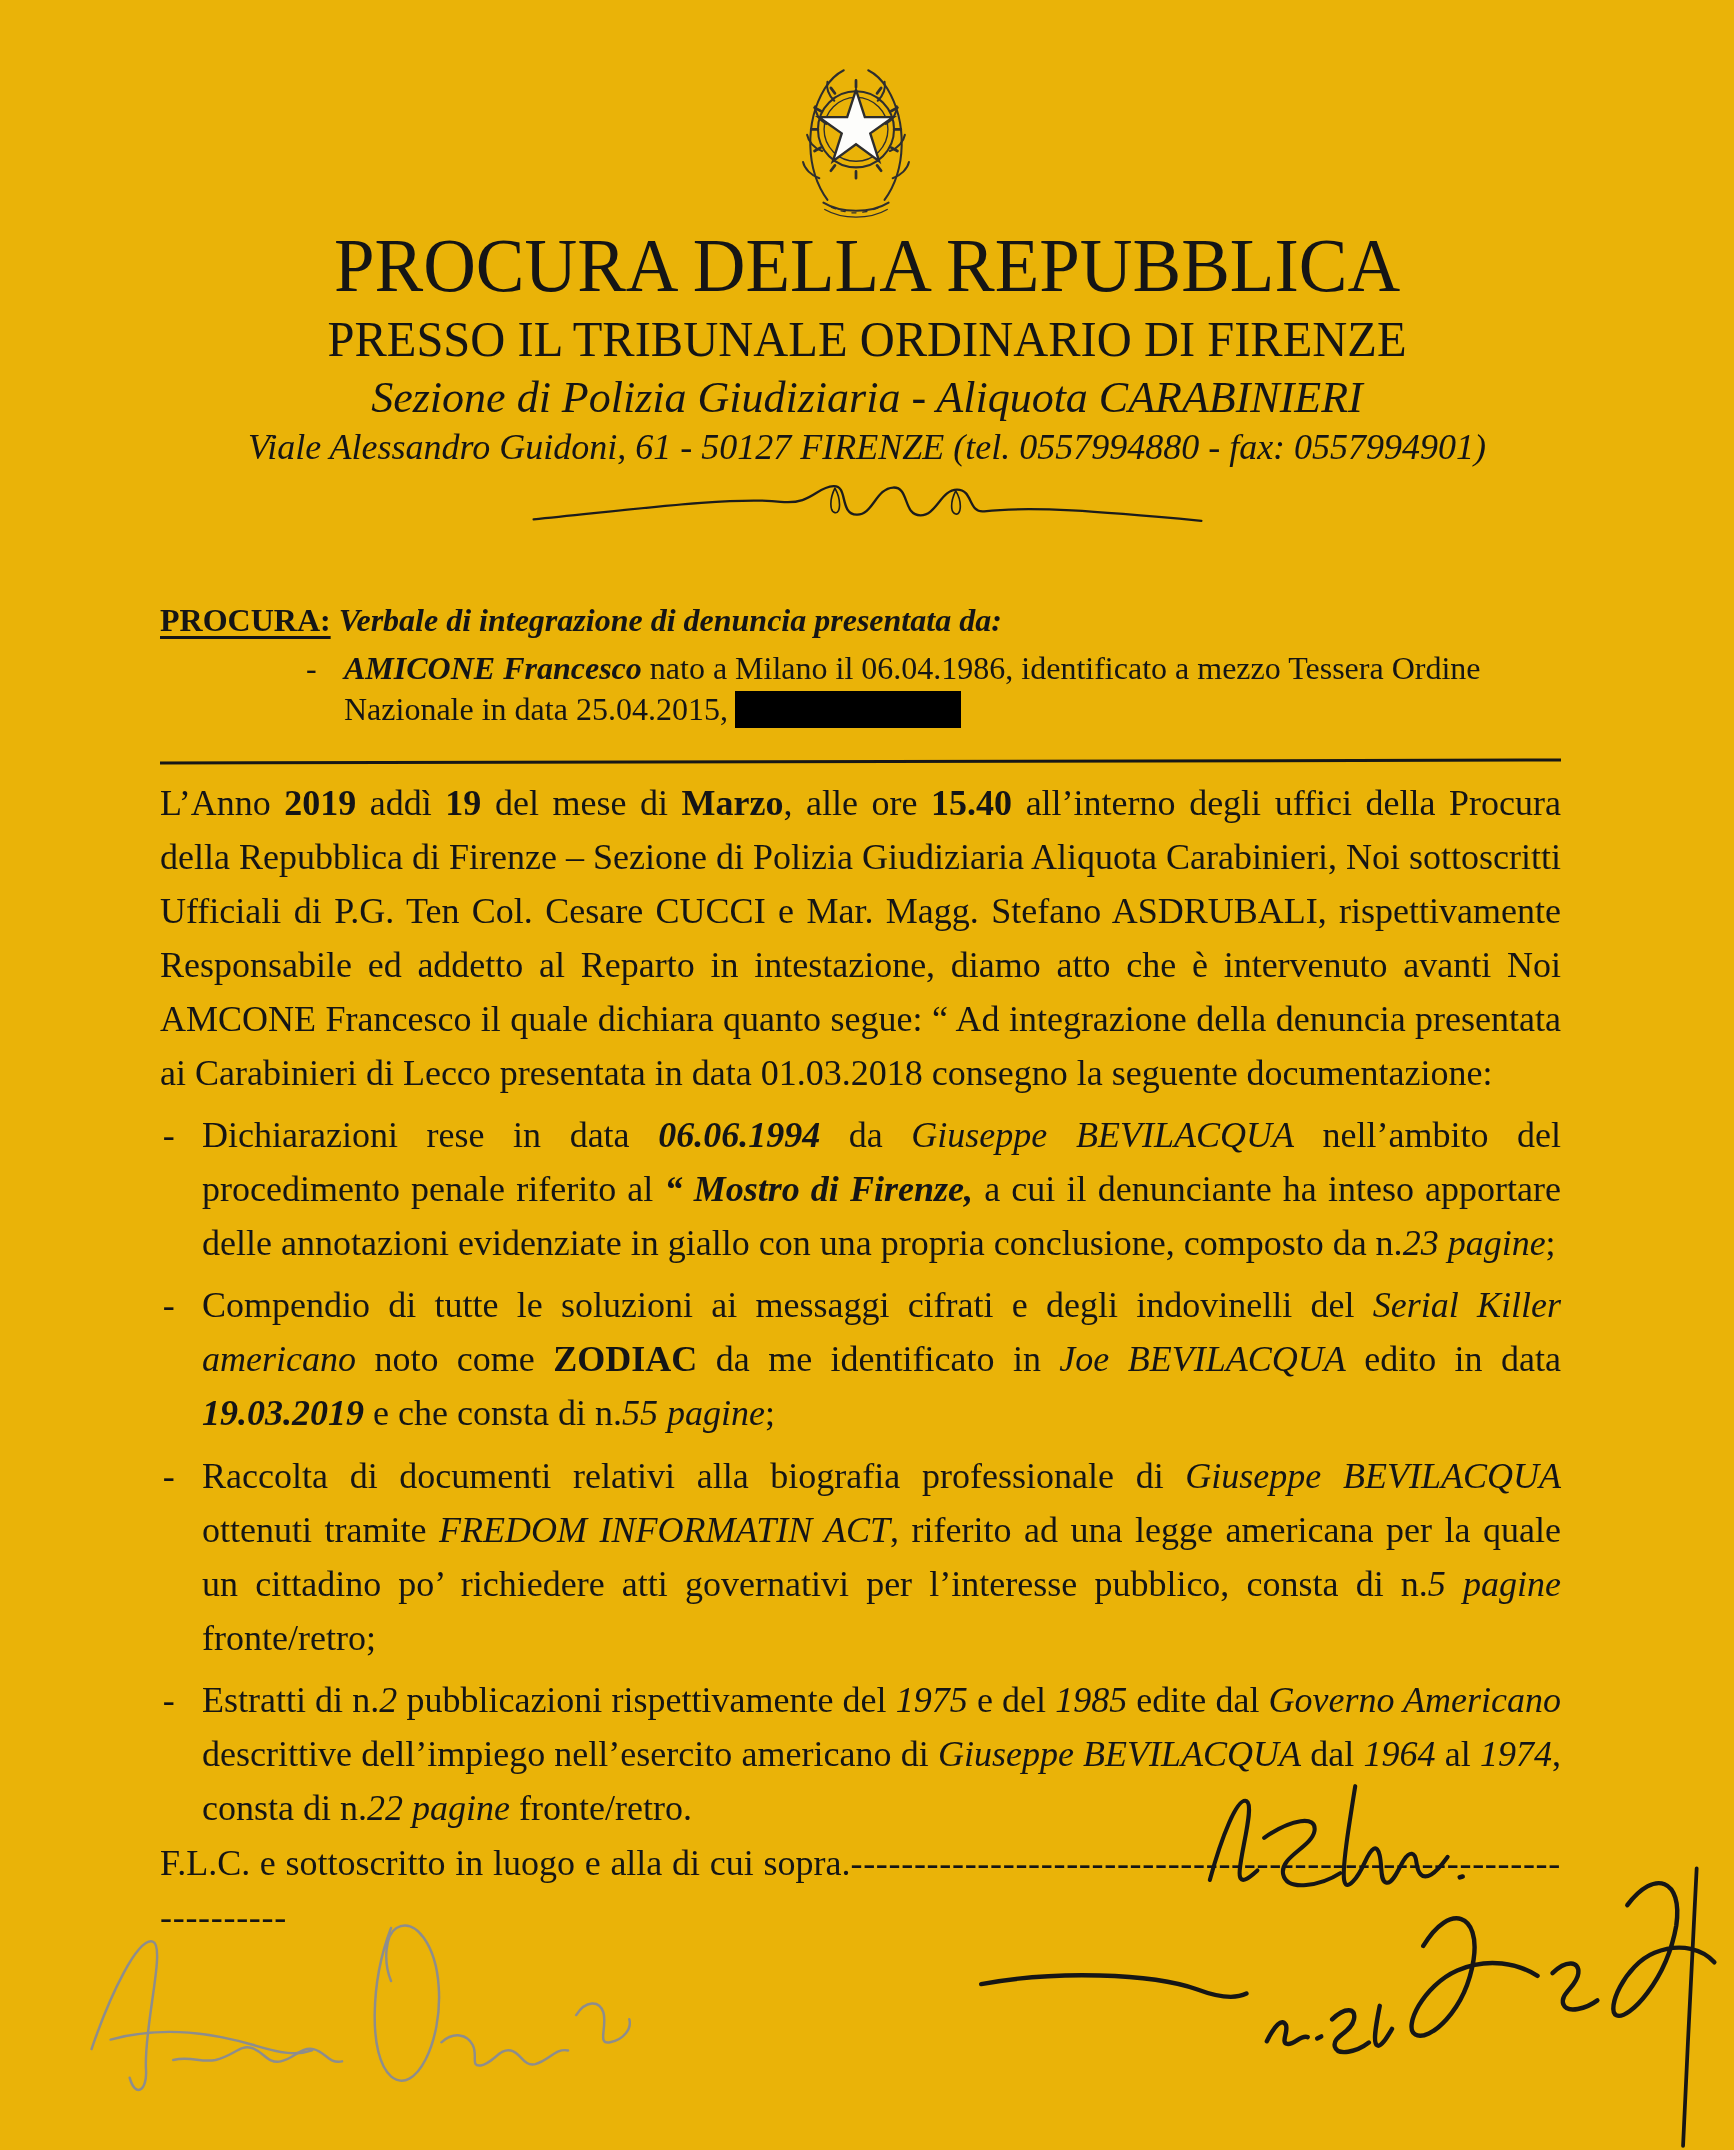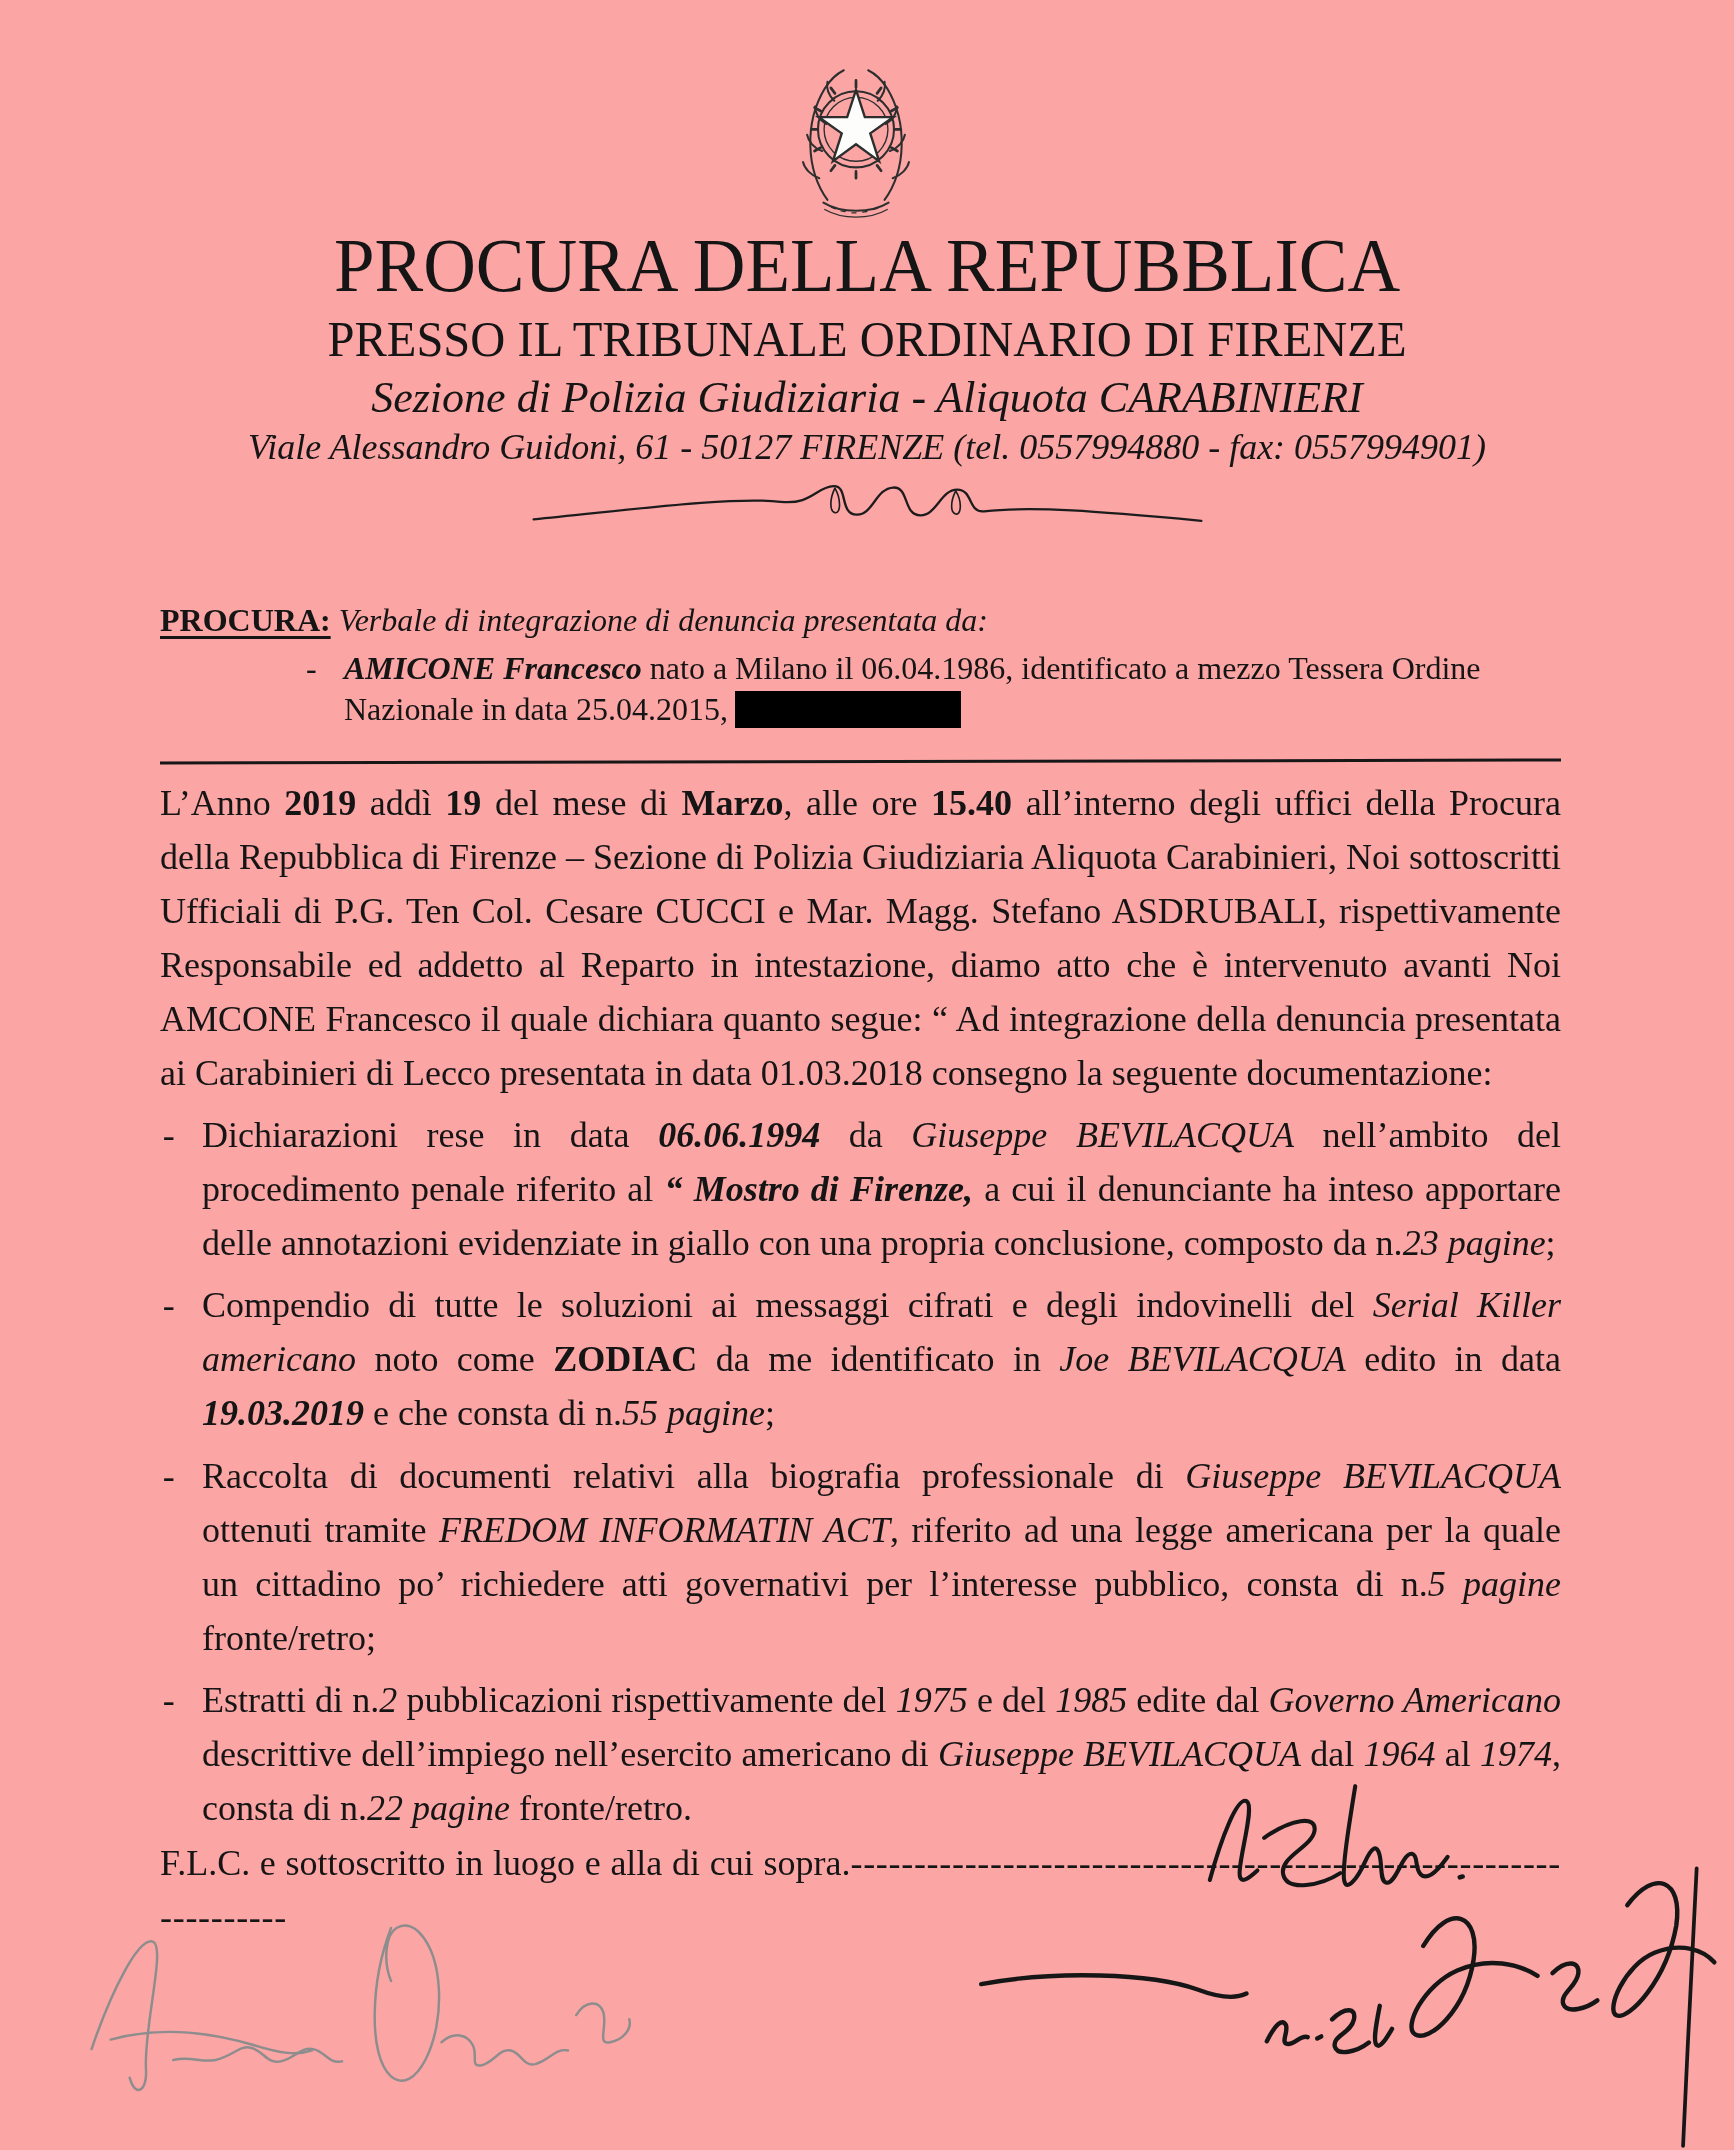--- a/index.html
+++ b/index.html
@@ -1,35 +1,35 @@
 <!DOCTYPE html>
 <html style="font-size:11px"><head>
 <meta charset="utf-8">
 <style>
   html,body{margin:0;padding:0;background:#9a9a9a;}
   .page{
     position:relative;
     width:1734px;height:2151px;
-    background:#fca5a5;
+    background:#eab308;
     font-family:"Liberation Serif","DejaVu Serif",serif;
     color:#151515;
     overflow:hidden;
   }
   
   .emblem{position:absolute;left:784px;top:42px;width:144px;height:176px;}
   .hdr{position:absolute;left:0;width:100%;text-align:center;}
   .title{top:222px;font-size:76px;letter-spacing:0px;transform:scaleX(.96);transform-origin:center;white-space:nowrap;}
   .subtitle{top:310px;font-size:50px;white-space:nowrap;transform:scaleX(.97);transform-origin:center;}
   .sectionline{top:372px;font-size:44px;font-style:italic;white-space:nowrap;}
   .addressline{top:426px;font-size:36px;font-style:italic;white-space:nowrap;}
   .flourish{position:absolute;left:527px;top:476px;width:681px;height:57px;}
   
   .oggetto{position:absolute;left:160px;top:600px;width:1403px;font-size:32px;line-height:41px;}
   .ogg-label{font-weight:bold;text-decoration:underline;text-decoration-thickness:2.7px;text-underline-offset:5.4px;}
-  .ogg-intro{font-weight:normal;font-style:italic;}
+  .ogg-intro{font-weight:bold;font-style:italic;}
   .ogg-item{position:relative;padding-left:184px;margin-top:6.8px;}
   .ogg-dash{position:absolute;left:146px;top:0;}
   
   .rule{position:absolute;left:160px;top:760px;width:1401px;height:3.4px;background:#171717;transform:rotate(-.12deg);}
   .content{position:absolute;left:160px;top:776px;width:1401px;font-size:36px;line-height:54px;text-align:justify;}
   .para{margin:0 0 6.8px 0;}
   .doc-list{margin:0;}
   .li{position:relative;padding-left:42px;margin-top:8.2px;}
   .li-dash{position:absolute;left:2.7px;top:0;}
   .closing{margin-top:9.5px;}

